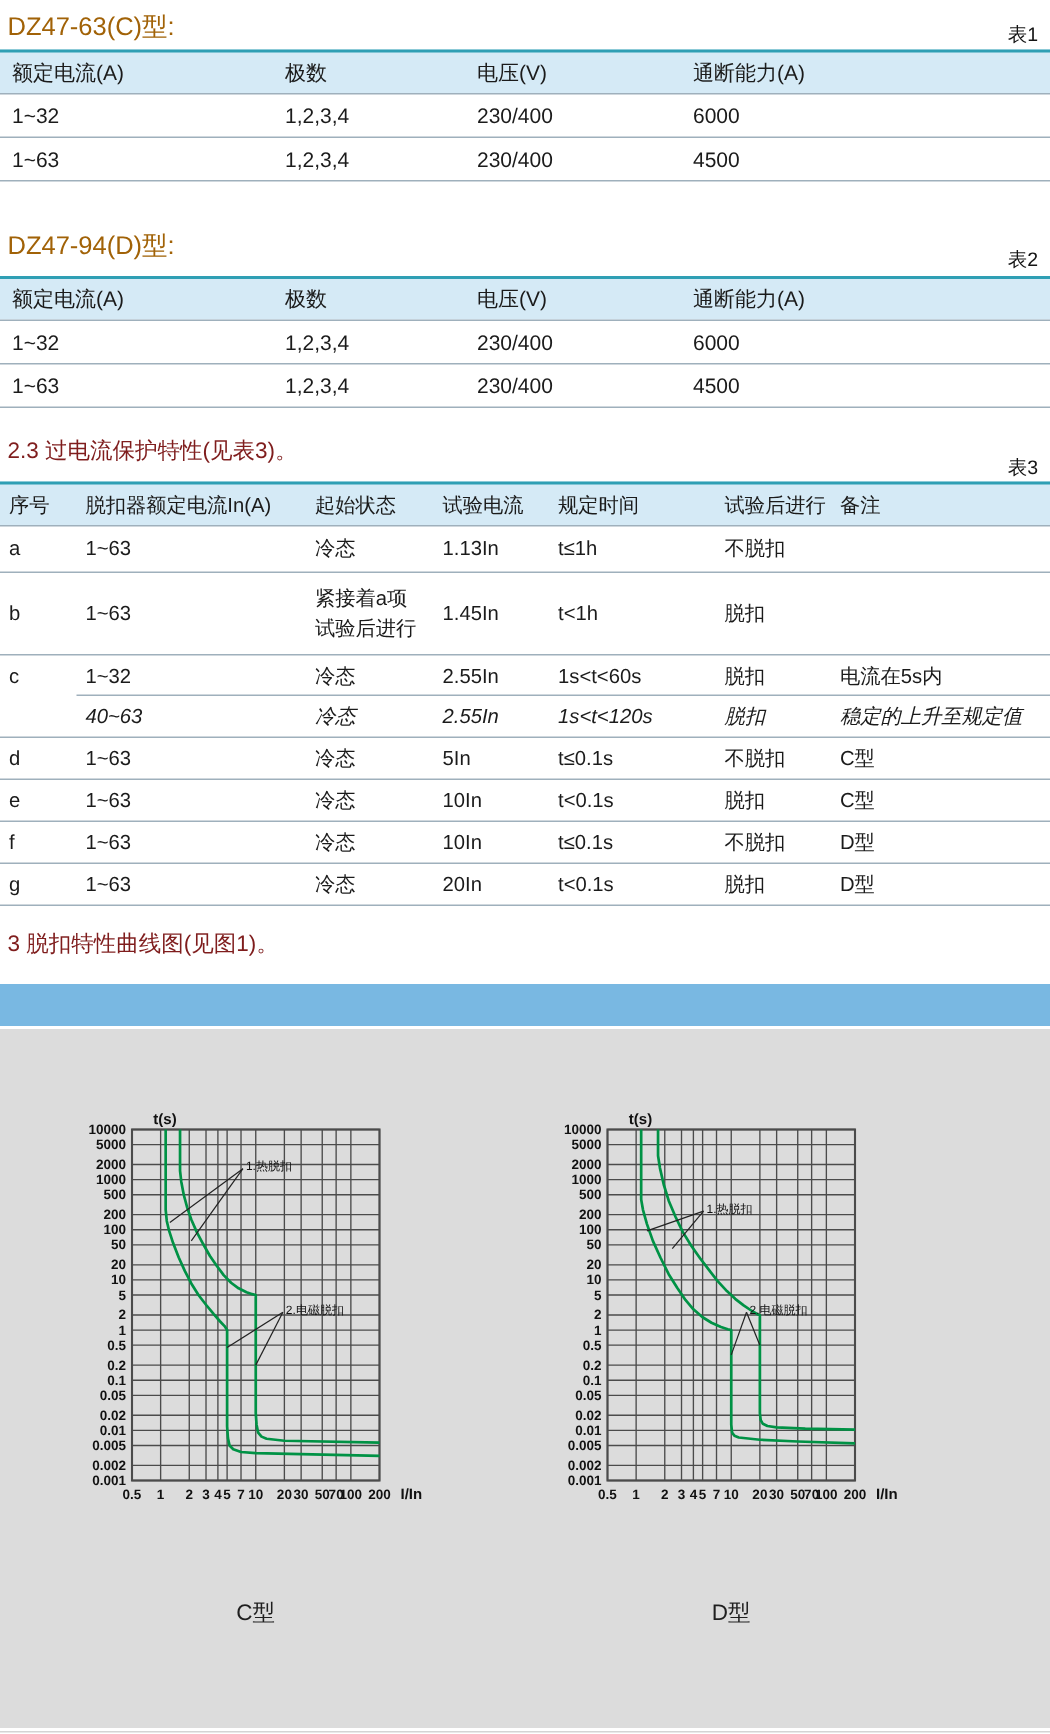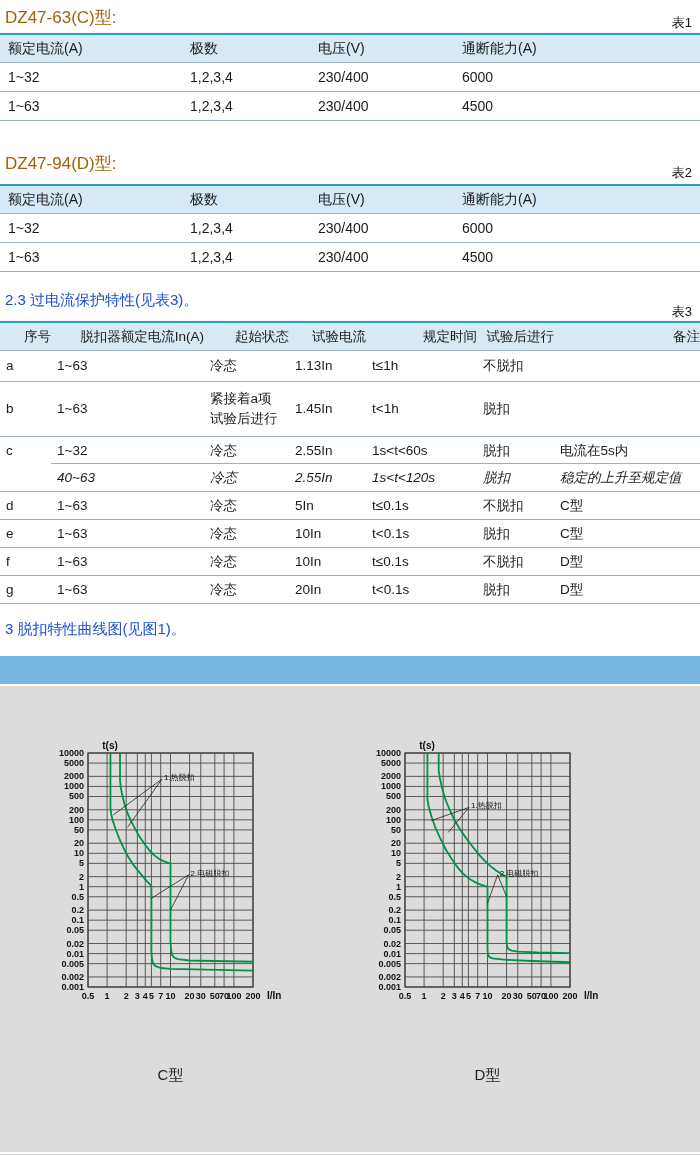--- a/index.html
+++ b/index.html
@@ -3,35 +3,35 @@
 <meta charset="utf-8">
 <style>
   html,body{margin:0;padding:0;background:#ffffff;}
   .page{
     position:relative;width:700px;height:1156px;background:#fff;overflow:hidden;
     font-family:"Liberation Sans","DejaVu Sans",sans-serif;color:#1b1b1b;
   }
   .abs{position:absolute;}
   .doc-title{font-size:17px;font-weight:400;color:#a16207;}
   .tbl-label{font-size:13px;color:#141414;}
-  .sec-heading{font-size:15px;color:#1d4ed8;}
+  .sec-heading{font-size:15px;color:#7f1d1d;}
 
   
   .stable{position:absolute;left:0;width:700px;}
   .stable .trow{display:grid;grid-template-columns:182px 128px 144px 246px;align-items:center;
     border-top:1px solid var(--rowline,#9fb0bc);height:28px;font-size:14px;}
   .stable .trow.thead{height:27px;background:var(--hdrbg,#d5eaf6);border-top:2px solid var(--teal,#2f9fb4);}
   .stable .trow:last-child{border-bottom:1px solid var(--rowline,#9fb0bc);}
   .stable .tcell{padding-left:8px;white-space:nowrap;}
 
   
   .t3{position:absolute;left:0;width:700px;}
   .t3 .trow{display:grid;grid-template-columns:51px 153px 85px 77px 111px 77px 146px;align-items:center;
     border-top:1px solid var(--rowline,#9fb0bc);min-height:27px;font-size:13.5px;position:relative;}
-  .t3 .trow.thead{background:var(--hdrbg,#d5eaf6);border-top:2px solid var(--teal,#2f9fb4);height:27px;text-align:right;}
+  .t3 .trow.thead{background:var(--hdrbg,#d5eaf6);border-top:2px solid var(--teal,#2f9fb4);height:27px;}
   .t3 .trow.tall{height:54px;}
   .t3 .trow.rowA{height:30px;}
   .t3 .trow.noline{border-top:none;font-style:italic;}
   .t3 .trow:last-child{border-bottom:1px solid var(--rowline,#9fb0bc);}
   .t3 .tcell{padding-left:6px;white-space:pre-line;line-height:1.45;}
   .t3 .partline{position:absolute;left:51px;right:0;top:-1px;height:1px;background:var(--rowline,#9fb0bc);}
 
   .bluebar{position:absolute;left:0;top:656px;width:700px;height:28px;background:var(--barblue,#79b8e2);}
   .graypanel{position:absolute;left:0;top:686px;width:700px;height:466px;background:var(--panel,#dcdcdc);}
   .curve-caption{position:absolute;top:380px;width:165px;text-align:center;font-size:15px;color:#1f1f1f;}

